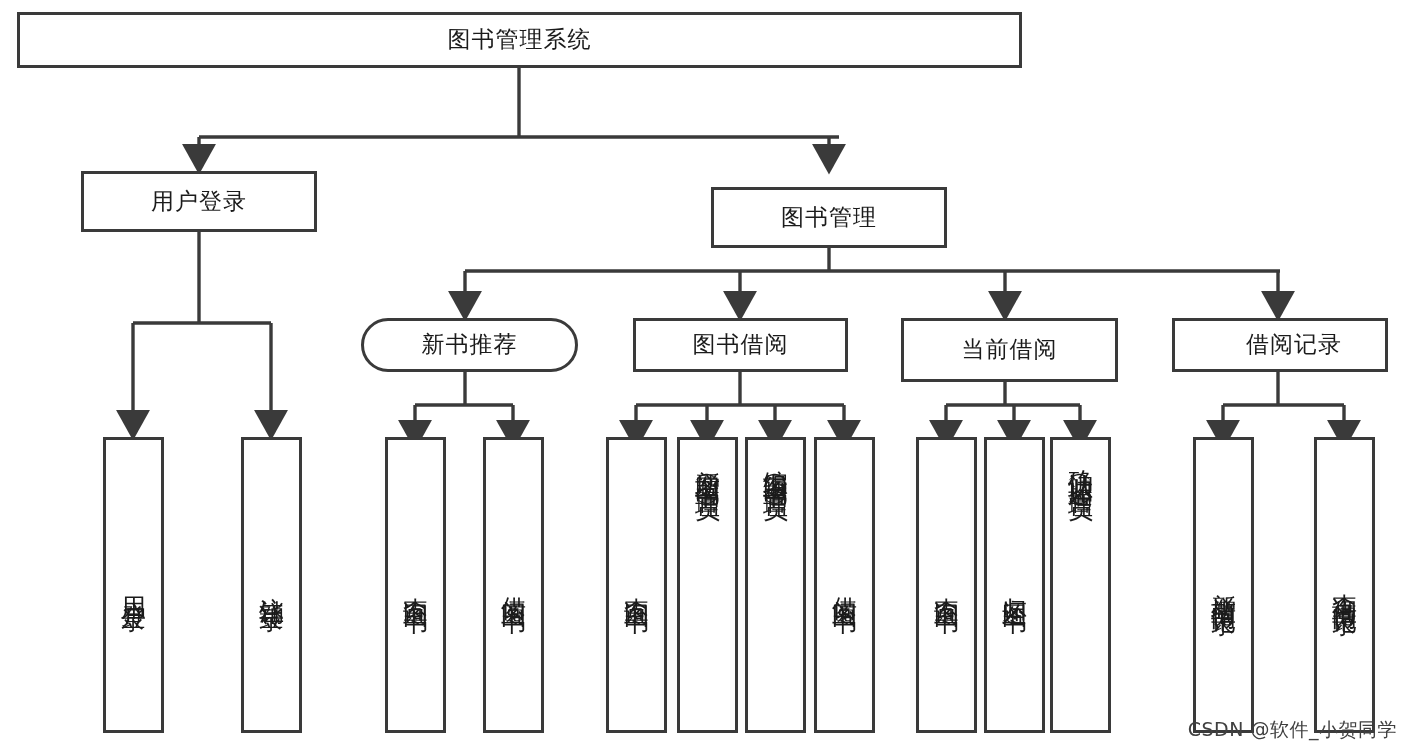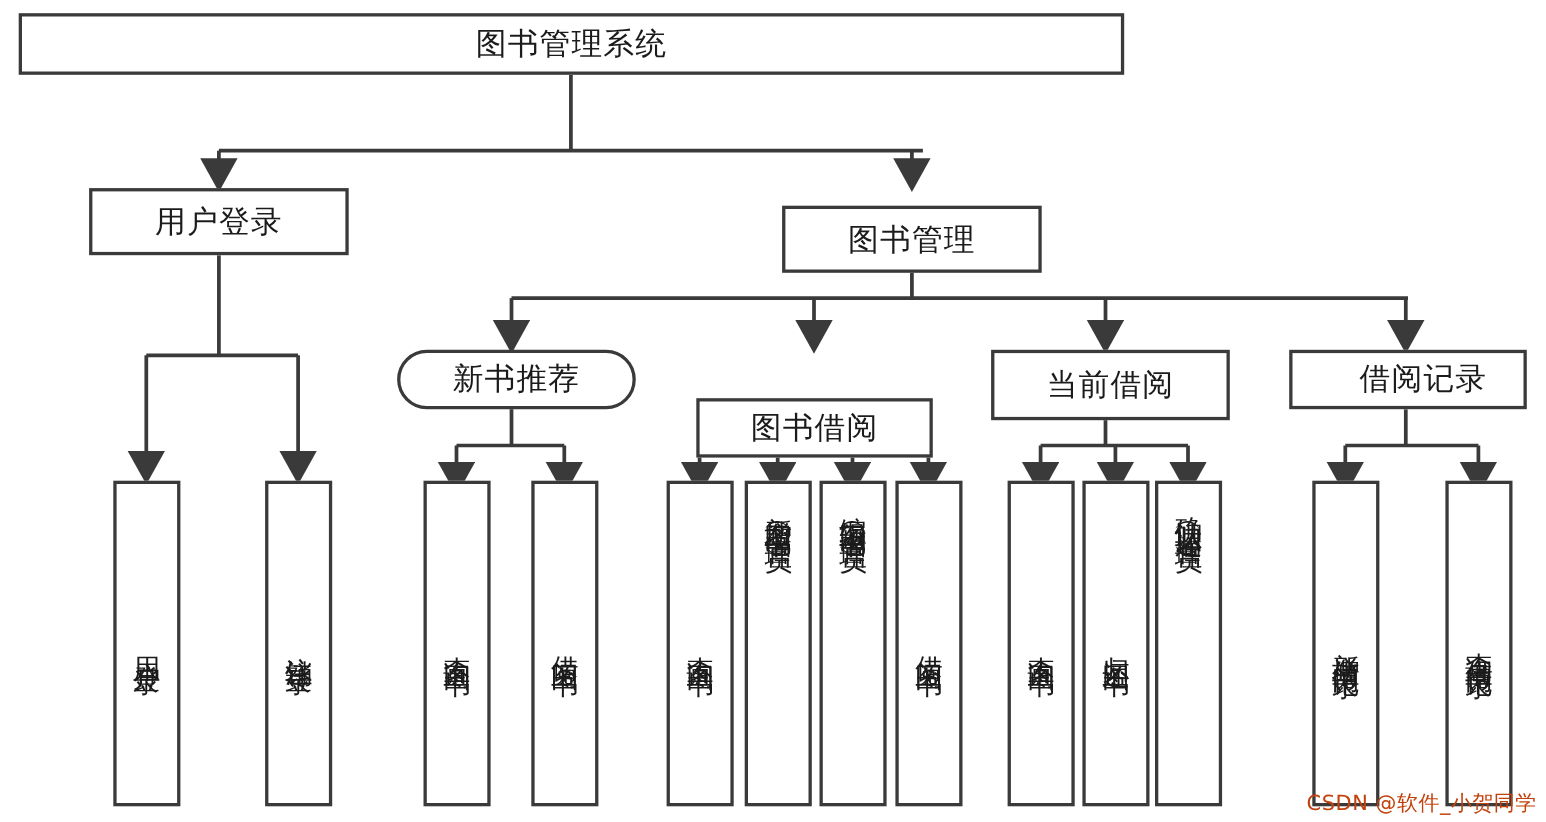--- a/index.html
+++ b/index.html
@@ -18,21 +18,21 @@
     align-items:center;
     justify-content:center;
   }
   .node .label{
     color:#1b1b1b;
     line-height:1.18;
     text-align:center;
     white-space:pre;
   }
   .node.horizontal .label{
-    font-size:28px;
+    font-size:23px;
     letter-spacing:1px;
   }
   .node.vertical{
     align-items:flex-start;
     justify-content:center;
     padding-top:10px;
   }
   .node.vertical .label{
     writing-mode:vertical-rl;
     text-orientation:upright;
@@ -42,21 +42,21 @@
   }
   .node.vertical.centered{
     align-items:center;
     padding-top:0;
   }
   #watermark{
     position:absolute;
     right:8px;
     bottom:4px;
     font-size:19px;
-    color:#c2410c;
+    color:#404040;
     letter-spacing:0.5px;
     white-space:nowrap;
     pointer-events:none;
   }
 </style>
 </head>
 <body>
 
 <div id="stage">
 
@@ -117,21 +117,21 @@
   <div class="node horizontal" style="left:81px;top:171px;width:236px;height:61px;">
     <span class="label">用户登录</span>
   </div>
   <div class="node horizontal" style="left:711px;top:171px;width:236px;height:61px;margin-top:16px;">
     <span class="label">图书管理</span>
   </div>
 
   <div class="node horizontal" style="left:361px;top:318px;width:217px;height:54px;border-radius:27px;">
     <span class="label">新书推荐</span>
   </div>
-  <div class="node horizontal" style="left:633px;top:318px;width:215px;height:54px;margin-top:44px;">
+  <div class="node horizontal" style="left:633px;top:318px;width:215px;height:54px;">
     <span class="label">图书借阅</span>
   </div>
   <div class="node horizontal" style="left:901px;top:318px;width:217px;height:64px;">
     <span class="label">当前借阅</span>
   </div>
   <div class="node horizontal" style="left:1172px;top:318px;width:216px;height:54px;padding-left:28px;">
     <span class="label">借阅记录</span>
   </div>
 
   <div class="node vertical centered" style="left:103px;top:437px;width:61px;height:296px;">

